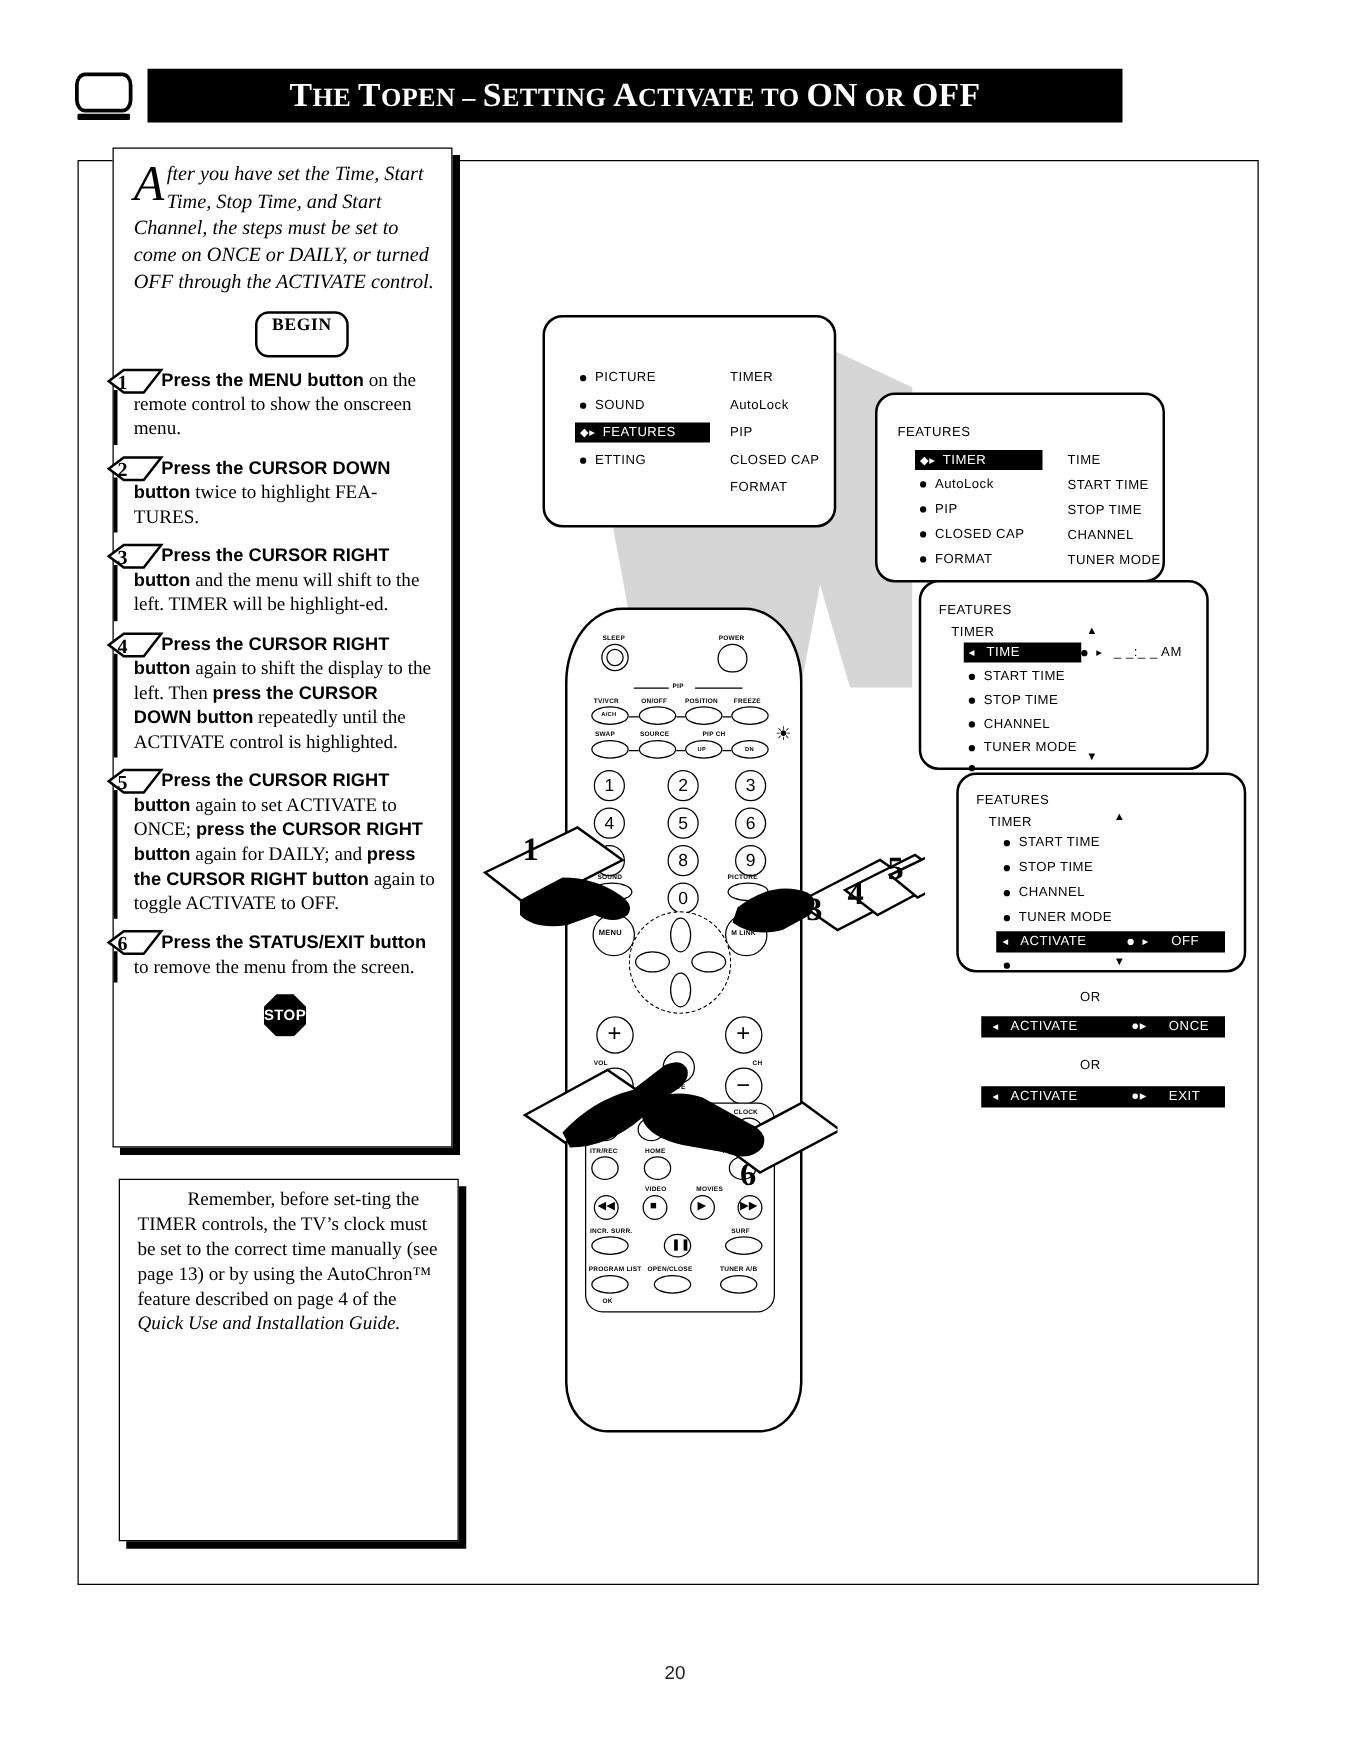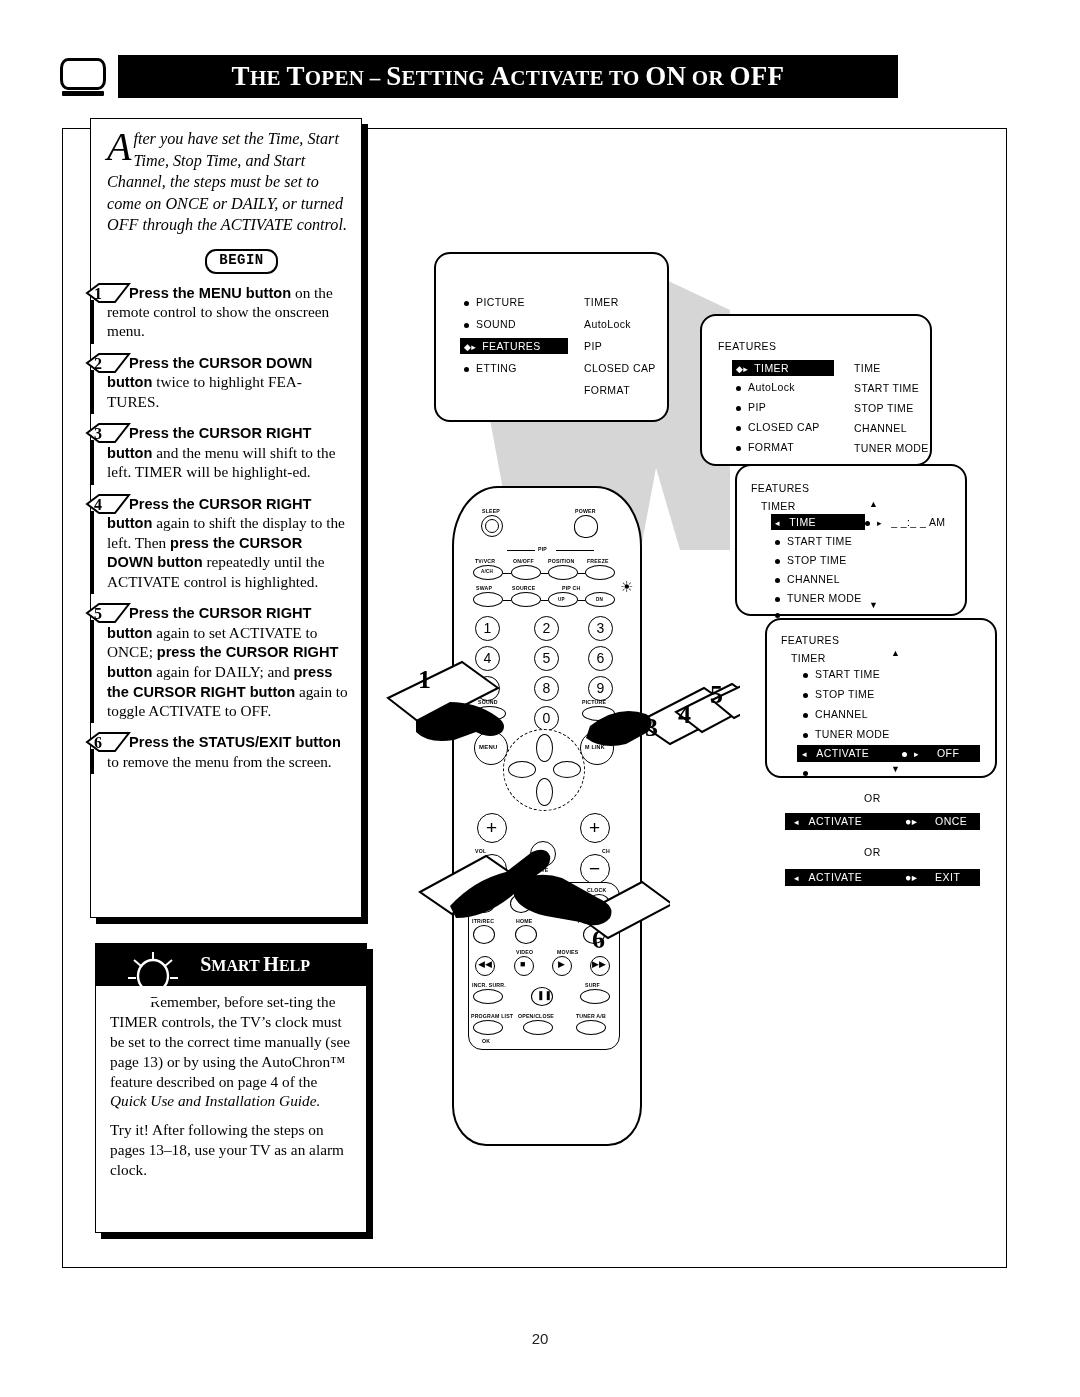--- a/index.html
+++ b/index.html
@@ -19,21 +19,21 @@
 
   
   #steps-box{position:absolute;left:90px;top:118px;width:272px;height:800px;border:1.6px solid #000;background:#fff;box-sizing:border-box;}
   #steps-box-shadow{position:absolute;left:96px;top:124px;width:272px;height:800px;background:#000;}
 
   #steps-inner{position:relative;padding:10px 12px 8px 16px;font-size:15.3px;line-height:1.27;}
   .intro{font-style:italic;font-size:16.2px;line-height:1.33;}
   .intro .dropcap{float:left;font-size:40px;line-height:.82;padding:2px 2px 0 0;font-style:italic;font-family:"Liberation Serif",serif;}
 
   .begin-wrap{text-align:center;margin:12px 0 9px 0;}
-  .begin{display:inline-block;border:2.2px solid #000;border-radius:11px;padding:1px 12px 2px 12px;font-family:Liberation Mono, monospace;font-weight:bold;font-size:14px;letter-spacing:.5px;margin-left:27px;}
+  .begin{display:inline-block;border:2.2px solid #000;border-radius:11px;padding:1px 12px 14px 12px;font-family:Liberation Serif, serif;font-weight:bold;font-size:14px;letter-spacing:.5px;margin-left:27px;}
 
   .step{position:relative;margin:0 0 12px 0;padding-left:0;}
   .step .num{position:absolute;left:-22px;top:-1px;width:34px;height:19px;}
   .step .num svg{display:block;}
   .step .rule{position:absolute;left:-16px;top:17px;bottom:-3px;width:3.4px;background:#000;}
   .step p{margin:0;text-indent:22px;}
   .step b{font-family:"Liberation Sans",sans-serif;font-weight:bold;font-size:14.6px;}
 
   .stop-wrap{text-align:center;margin-top:9px;}
   .stop-sign{display:inline-block;width:34px;height:34px;background:#000;color:#fff;clip-path:polygon(30% 0,70% 0,100% 30%,100% 70%,70% 100%,30% 100%,0 70%,0 30%);font-family:"Liberation Sans",sans-serif;font-weight:bold;font-size:12px;line-height:34px;letter-spacing:.3px;}
@@ -161,42 +161,30 @@
             <svg viewBox="0 0 46 22" width="46" height="22">
               <polygon points="2,11 14,2 44,2 30,20 14,20" fill="#fff" stroke="#000" stroke-width="2"></polygon>
               <text x="9" y="17" font-family="Liberation Serif,serif" font-size="16" font-weight="bold">6</text>
             </svg>
           </div>
           <div class="rule"></div>
           <p><b>Press the STATUS/EXIT button</b> to remove the menu from the screen.</p>
         </div>
       </div>
 
+    <div class="stop-wrap">
+      <span class="stop-sign">STOP</span>
+    </div>
   </div>
 </div>
 
 <div id="help-shadow"></div>
 <div id="help-box">
-  <div id="help-head">
-    <svg class="bulb" viewBox="0 0 54 62">
-      <ellipse cx="27" cy="26" rx="15" ry="16" fill="none" stroke="#fff" stroke-width="2.4"></ellipse>
-      <path d="M20 38 L20 48 Q27 54 34 48 L34 38" fill="none" stroke="#fff" stroke-width="2.4"></path>
-      <line x1="22" y1="44" x2="32" y2="44" stroke="#fff" stroke-width="2"></line>
-      <line x1="22" y1="49" x2="32" y2="49" stroke="#fff" stroke-width="2"></line>
-      <line x1="27" y1="2" x2="27" y2="10" stroke="#fff" stroke-width="2"></line>
-      <line x1="8" y1="10" x2="15" y2="16" stroke="#fff" stroke-width="2"></line>
-      <line x1="46" y1="10" x2="39" y2="16" stroke="#fff" stroke-width="2"></line>
-      <line x1="2" y1="28" x2="10" y2="28" stroke="#fff" stroke-width="2"></line>
-      <line x1="52" y1="28" x2="44" y2="28" stroke="#fff" stroke-width="2"></line>
-    </svg>
-    <div class="ht"><span>S</span><span class="sc">MART </span><span>H</span><span class="sc">ELP</span></div>
-  </div>
   <div id="help-body">
     <p class="first"><span>Remember, before set-ting the TIMER controls, the TV’s clock must be set to the correct time manually (see page 13) or by using the AutoChron™ feature described on page 4 of the </span><span class="ital">Quick Use and Installation Guide.</span></p>
-    <p>Try it! After following the steps on pages 13–18, use your TV as an alarm clock.</p>
   </div>
 </div>
 
 <svg style="position:absolute;left:430px;top:250px;width:300px;height:330px;">
   <polygon points="215,20 300,60 300,300 250,300 215,180" fill="#d6d6d6"></polygon>
   <polygon points="60,170 235,170 205,330 90,330" fill="#d6d6d6"></polygon>
 </svg>
 
 <div class="osd" id="osd1" style="left:434px;top:252px;width:235px;height:170px;">
   <div class="osd-row" style="left:28px;top:42px;"><span class="dot"></span><span>PICTURE</span></div>

